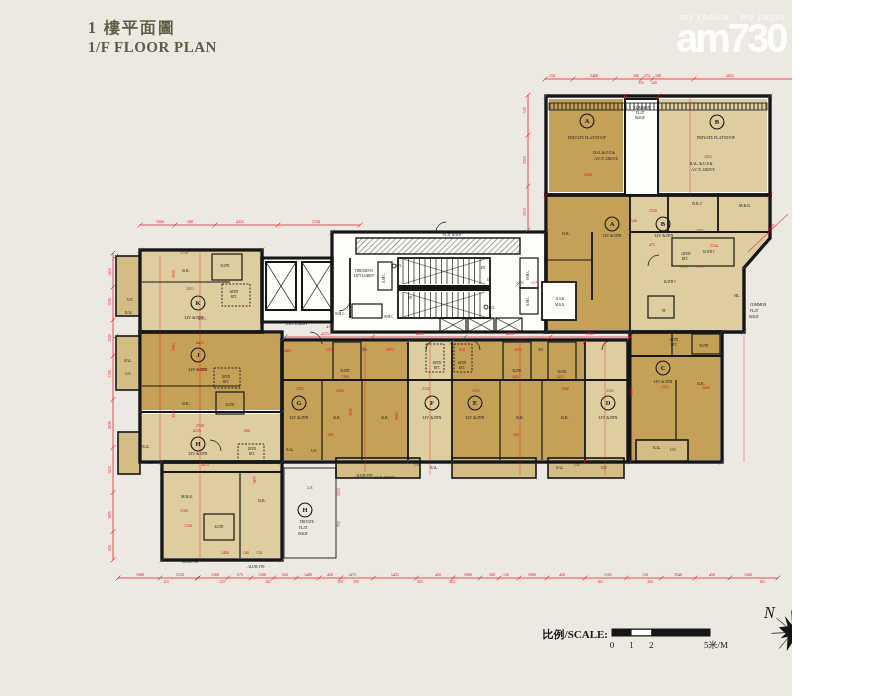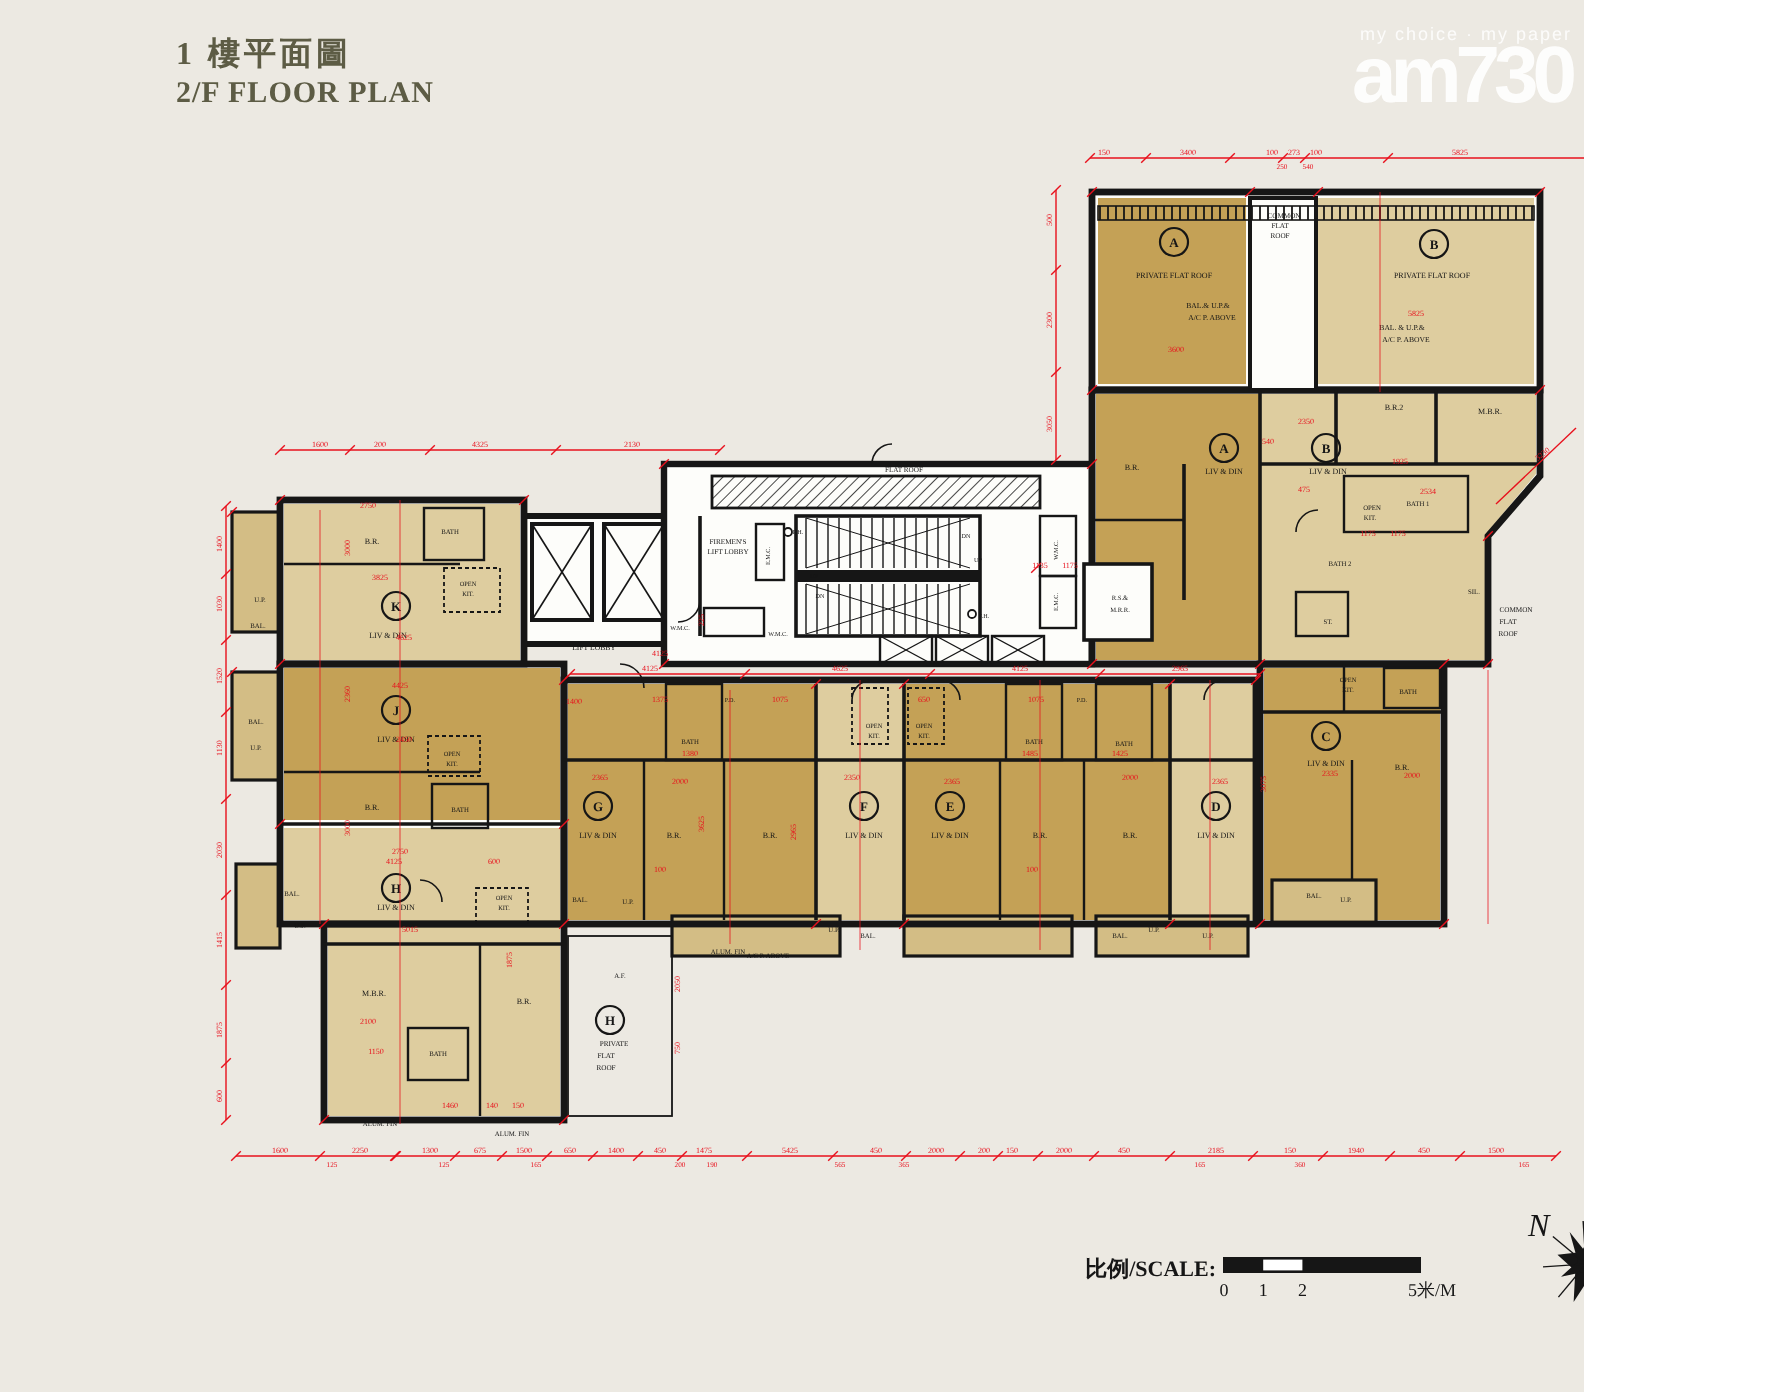--- a/index.html
+++ b/index.html
@@ -15,21 +15,21 @@
              font-family:"Liberation Sans",sans-serif;opacity:0.93;}
   svg text{user-select:none;}
 </style>
 </head>
 <body>
 
 <div id="page">
 
   <div id="titleblock">
     <div id="title-zh">1 樓平面圖</div>
-    <div id="title-en">2/F FLOOR PLAN</div>
+    <div id="title-en">1/F FLOOR PLAN</div>
   </div>
 
   <div id="logo">
     <div id="logo-tagline">my choice · my paper</div>
     <div id="logo-text">am730</div>
   </div>
 
   <svg id="plan" width="896" height="696" viewBox="0 0 896 696" style="position:absolute;left:0;top:0;font-family:'Liberation Serif',serif;">
     <defs>
       <pattern id="hatch" width="4" height="4" patternUnits="userSpaceOnUse" patternTransform="rotate(45)">

